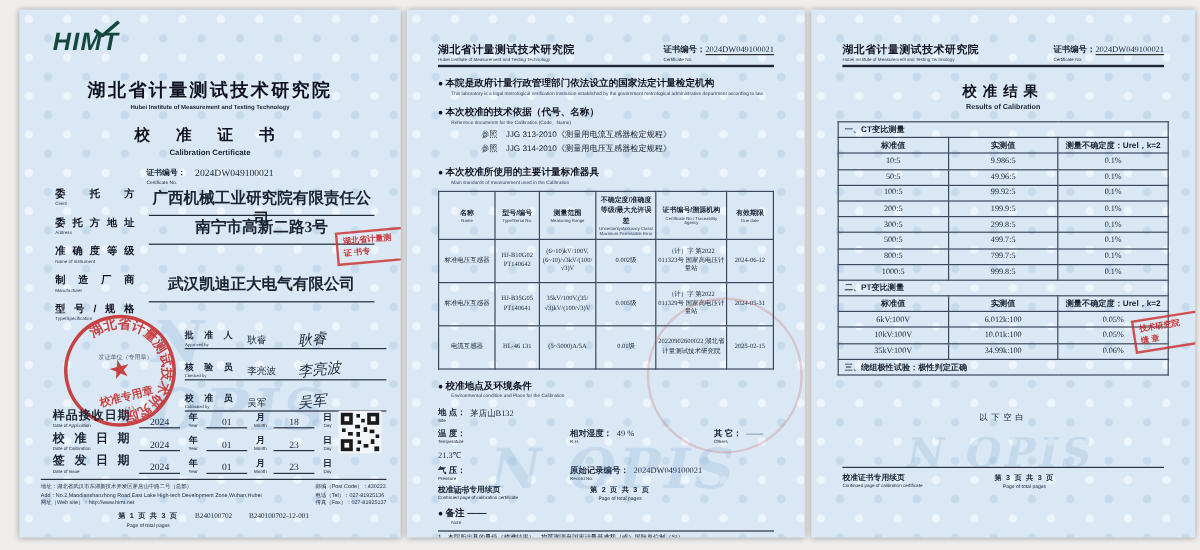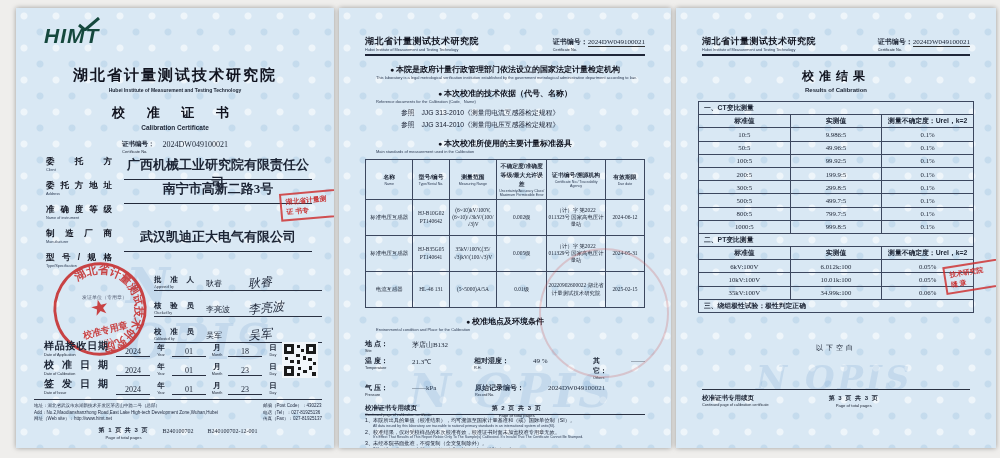--- a/index.html
+++ b/index.html
@@ -66,39 +66,39 @@
 
   
   .hd { display:flex; justify-content:space-between; align-items:flex-end; margin:22px 26px 0; border-bottom:2px solid #1f2638; padding-bottom:2px; }
   .hd .icn { font-size:9px; font-weight:bold; letter-spacing:.5px; color:#10131f; }
   .hd .ien { font-size:3.8px; color:#2c3a52; }
   .hd .cno b { font-size:7px; }
   .hd .cno .num { font-size:7px; font-family:"Liberation Serif",serif; border-bottom:1px solid #333; }
   .hd .cno small { display:block; font-size:3.8px; }
 
   .bullet { margin:8px 26px 0; }
-  .bullet .cn { font-size:8px; font-weight:bold; color:#10131f;text-align:center; }
+  .bullet .cn { font-size:8px; font-weight:bold; color:#10131f; }
   .bullet .cn::before { content:"● "; font-size:7px; }
   .bullet .en { font-size:4px; margin-left:11px; color:#2c3a52; display:block; }
   .refs { margin:3px 26px 0 62px; font-size:6.8px; line-height:1.7; color:#141a2c; }
 
   table.std { margin:5px 26px 0; width:280px; border-collapse:collapse; }
   table.std th, table.std td { border:1px solid #3c475e; text-align:center; vertical-align:middle; padding:2px 1px; }
   table.std th .cn { font-size:5.8px; font-weight:bold; display:block; }
   table.std th .en { font-size:3.6px; font-weight:normal; display:block; color:#2c3a52; }
   table.std td { font-size:5.4px; line-height:1.35; font-family:"Liberation Serif",serif; }
   table.std tr.r { height:36px; }
 
   .env { margin:7px 26px 0; }
   .envrow { display:flex; margin-top:3px; }
   .ef { display:flex; align-items:flex-start; gap:4px; }
   .ef .el b { display:block; font-size:7px; }
   .ef .el small { display:block; font-size:3.8px; }
-  .ef .ev { font-size:7px; font-family:"Liberation Serif",serif; padding-top:1px;margin-left:20px; }
-  .w33{width:110px;} .w40{width:120px;} .wfill{flex:1;}
+  .ef .ev { font-size:7px; font-family:"Liberation Serif",serif; padding-top:1px; }
+  .w33{width:110px;flex-direction:column;} .w40{width:120px;} .wfill{flex:1;}
 
   .notes { margin:4px 26px 0; border-top:1px solid #2a3142; padding-top:2px; }
   .nitem .cn { font-size:5.2px; color:#141a2c; line-height:1.3; }
   .nitem .en { font-size:3.6px; color:#2c3a52; margin-left:8px; line-height:1.3; display:block; }
 
   .pfoot { position:absolute; left:26px; right:26px; display:flex; gap:60px; align-items:flex-start; }
   .pfoot .c1 b { display:block; font-size:6.5px; }
   .pfoot .c1 small { display:block; font-size:3.8px; }
   .pfoot .c2 b { display:block; font-size:6px; letter-spacing:1px; }
   .pfoot .c2 small { display:block; font-size:4.2px; text-align:center; }
@@ -473,20 +473,21 @@
         <span class="el">
             <b>原始记录编号：</b>
             <small>Record No.</small>
           </span>
         <span class="ev">2024DW049100021</span>
       </div>
     </div>
   </div>
 
   <div class="bullet">
+    <div class="cn"><span>备注</span> <span>——</span></div>
     <span class="en">Note</span>
   </div>
   <div class="notes">
 
       <div class="nitem">
         <div class="cn">1、本院所出具的量值（校准结果），均可溯源至国家计量基准和（或）国际单位制（SI）。</div>
         <span class="en">All data issued by this laboratory are traceable to national primary standards in an international system of units(SI).</span>
       </div>
 
       <div class="nitem">

